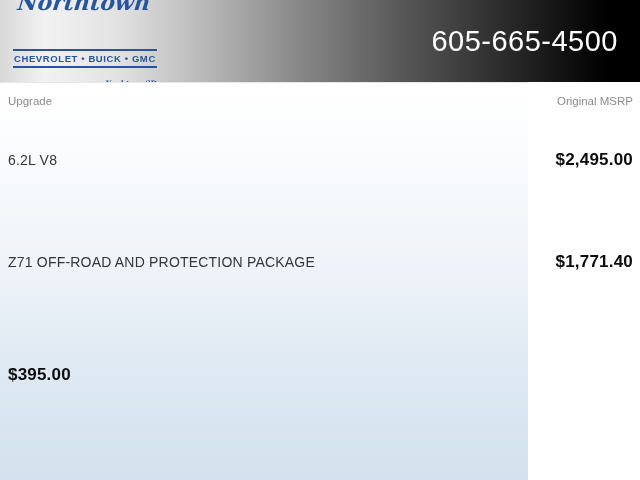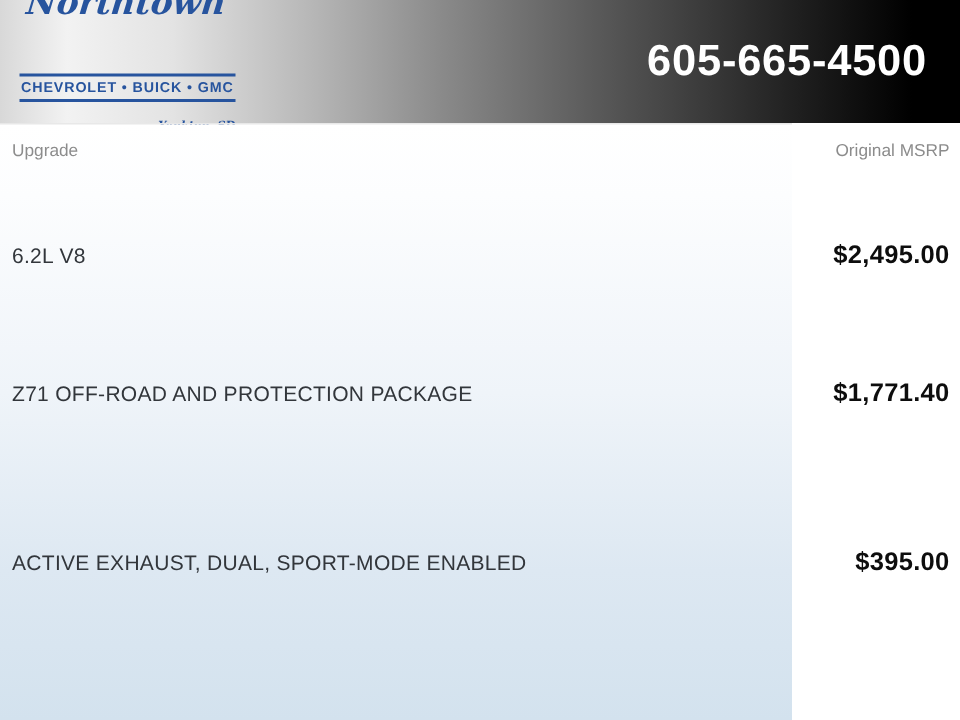--- a/index.html
+++ b/index.html
@@ -68,21 +68,21 @@
     font-weight: bold;
     font-size: 7.5px;
     line-height: 10px;
     text-align: right;
     color: #27549e;
     padding-top: 11px;
   }
   .phone {
     color: #ffffff;
     font-size: 29px;
-    font-weight: 700;
+    font-weight: 400;
     letter-spacing: 0.5px;
     white-space: nowrap;
   }
 
   
   .content {
     position: absolute;
     top: 82px; left: 0;
     width: 528px;
     height: 398px;
@@ -107,21 +107,21 @@
   .upgrade-row {
     position: absolute;
     left: 0;
     width: 640px;
     display: flex;
     justify-content: space-between;
     align-items: center;
     box-sizing: border-box;
     padding: 0 7px 0 8px;
   }
-  .row-1 { top: 76px; gap: 24px; }
+  .row-1 { top: 66px; gap: 24px; }
   .row-2 { top: 168px; }
   .row-3 { top: 281px; }
   .upgrade-label {
     color: #32363b;
     font-size: 14px;
     line-height: 20px;
     letter-spacing: 0.2px;
   }
   .upgrade-price {
     color: #0d0d0d;
@@ -167,19 +167,18 @@
       <span class="upgrade-label">6.2L V8</span>
       <span class="upgrade-price">$2,495.00</span>
     </div>
 
     <div class="upgrade-row row-2">
       <span class="upgrade-label">Z71 OFF-ROAD AND PROTECTION PACKAGE</span>
       <span class="upgrade-price">$1,771.40</span>
     </div>
 
     <div class="upgrade-row row-3">
-      <span class="upgrade-label">ACTIVE EXHAUST, DUAL, SPORT-MODE ENABLED</span>
       <span class="upgrade-price">$395.00</span>
     </div>
 
   </div>
 
 </div>
 
 </body></html>

